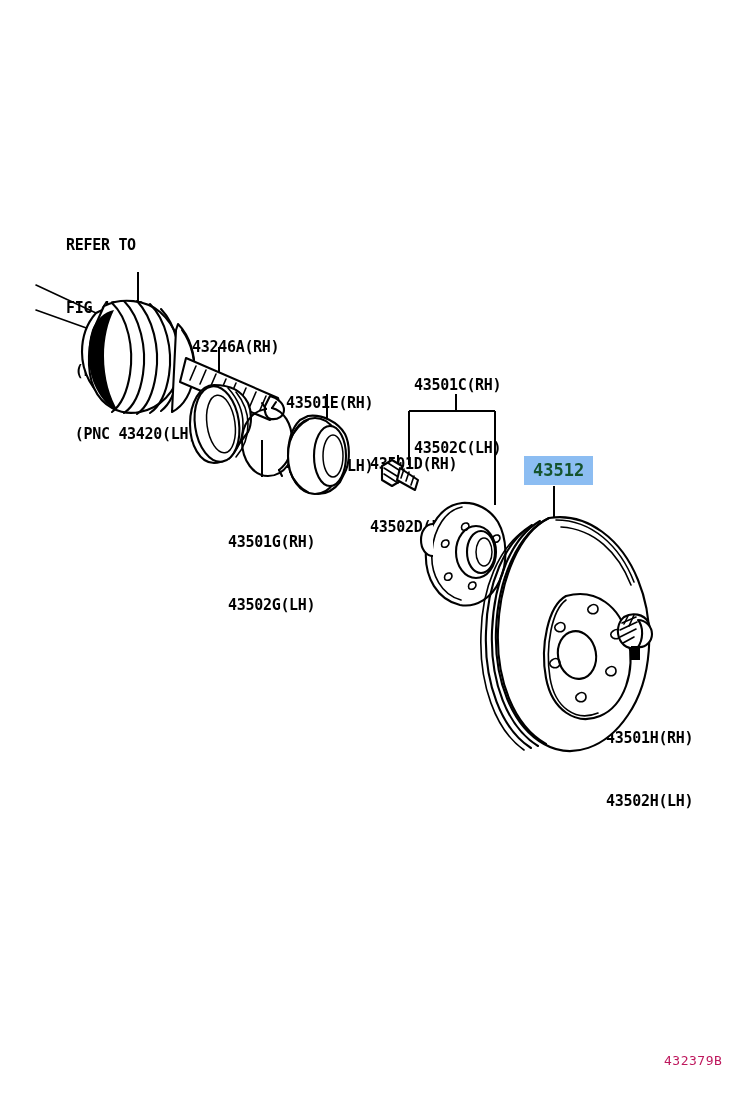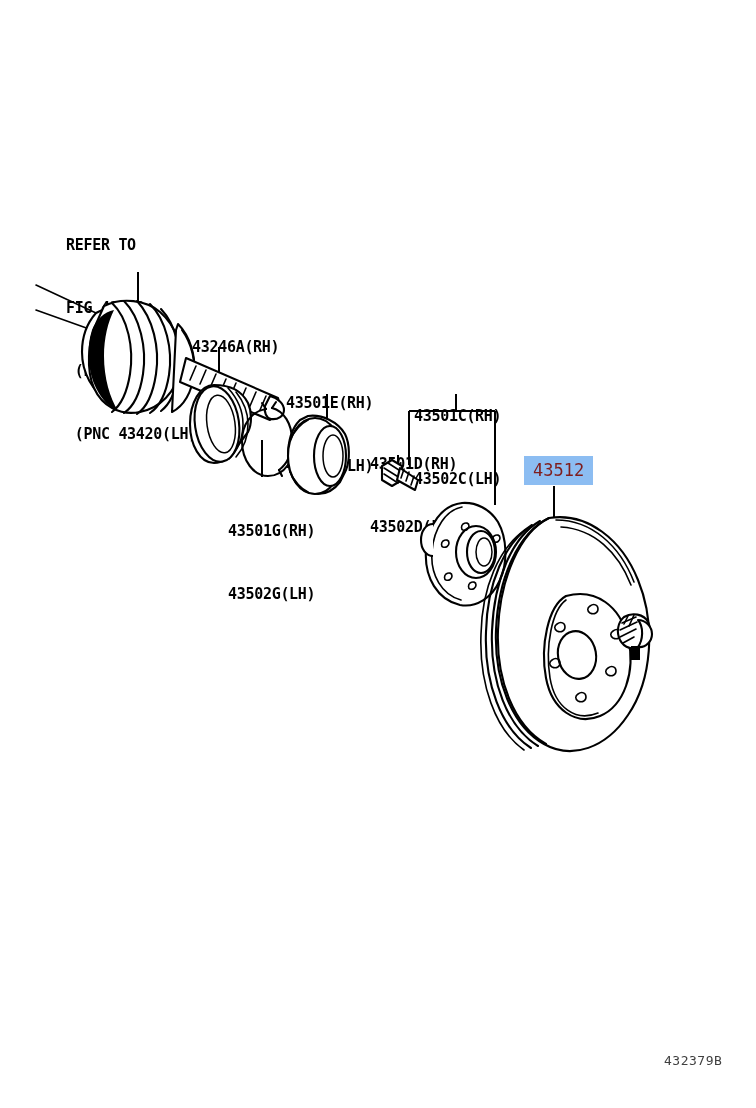--- a/index.html
+++ b/index.html
@@ -30,35 +30,35 @@
     white-space: pre;
     letter-spacing: -0.3px;
   }
   .label-line {
     display: block;
     white-space: pre;
   }
   .label-highlight {
     position: absolute;
     background: #8cbdf2;
-    color: #7f1d1d;
+    color: #14532d;
     font-family: "DejaVu Sans Mono", monospace;
-    font-weight: normal;
+    font-weight: bold;
     font-size: 17px;
     line-height: 26px;
     padding: 1px 9px 2px 9px;
     white-space: pre;
     letter-spacing: 0px;
   }
   .figcode {
     position: absolute;
     font-family: "DejaVu Sans Mono", monospace;
     font-weight: normal;
     font-size: 13px;
-    color: #404040;
+    color: #be185d;
     letter-spacing: 0.5px;
   }
   svg { display: block; }
   .ln { stroke: #000; stroke-width: 2; fill: none; }
   .art { stroke: #000; fill: none; stroke-width: 2.1; stroke-linejoin: round; stroke-linecap: round; }
   .art-thin { stroke: #000; fill: none; stroke-width: 1.6; stroke-linejoin: round; stroke-linecap: round; }
   .art-fill { stroke: #000; fill: #fff; stroke-width: 2.1; stroke-linejoin: round; }
   .art-fill-thin { stroke: #000; fill: #fff; stroke-width: 1.5; stroke-linejoin: round; }
   .solid { fill: #000; stroke: none; }
 </style>
@@ -77,35 +77,39 @@
   <div class="label" style="left:192px; top:295px;">
     <span class="label-line">43246A(RH)</span>
     <span class="label-line">43246B(LH)</span>
   </div>
 
   <div class="label" style="left:286px; top:351px;text-align:center;">
     <span class="label-line">43501E(RH)</span>
     <span class="label-line">43502E(LH)</span>
   </div>
 
-  <div class="label" style="left:414px; top:364px;">
+  <div class="label" style="left:414px; top:333px;">
     <span class="label-line">43501C(RH)</span>
     <span class="label-line">43502C(LH)</span>
   </div>
 
   <div class="label" style="left:370px; top:412px;">
     <span class="label-line">43501D(RH)</span>
     <span class="label-line">43502D(LH)</span>
   </div>
 
-  <div class="label" style="left:228px; top:479px;">
+  <div class="label" style="left:228px; top:490px;">
     <span class="label-line">43501G(RH)</span>
     <span class="label-line">43502G(LH)</span>
   </div>
 
+  <div class="label" style="left:606px; top:686px;">
+    <span class="label-line">43501H(RH)</span>
+    <span class="label-line">43502H(LH)</span>
+  </div>
 
   <div class="label-highlight" style="left:524px; top:456px;">43512</div>
 
   <div class="figcode" style="left:664px; top:1053px;">432379B</div>
 
   <svg width="756" height="1108" viewBox="0 0 756 1108" style="position:absolute; left:0; top:0;">
 
     <g>
 
       <line class="ln" x1="138" y1="272" x2="138" y2="302"></line>

